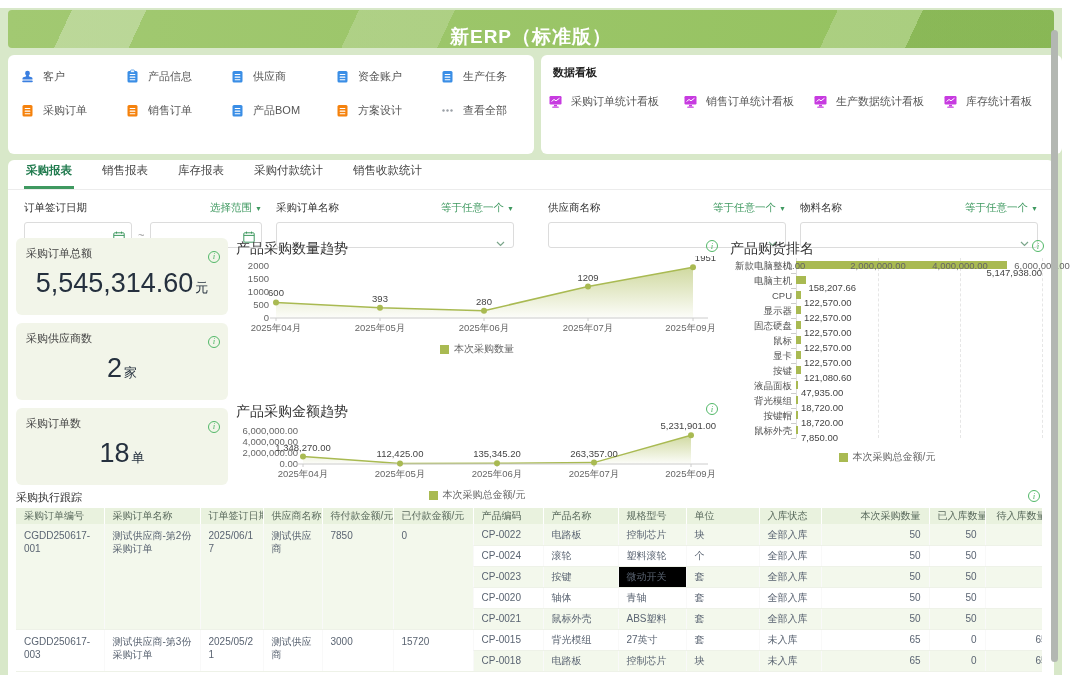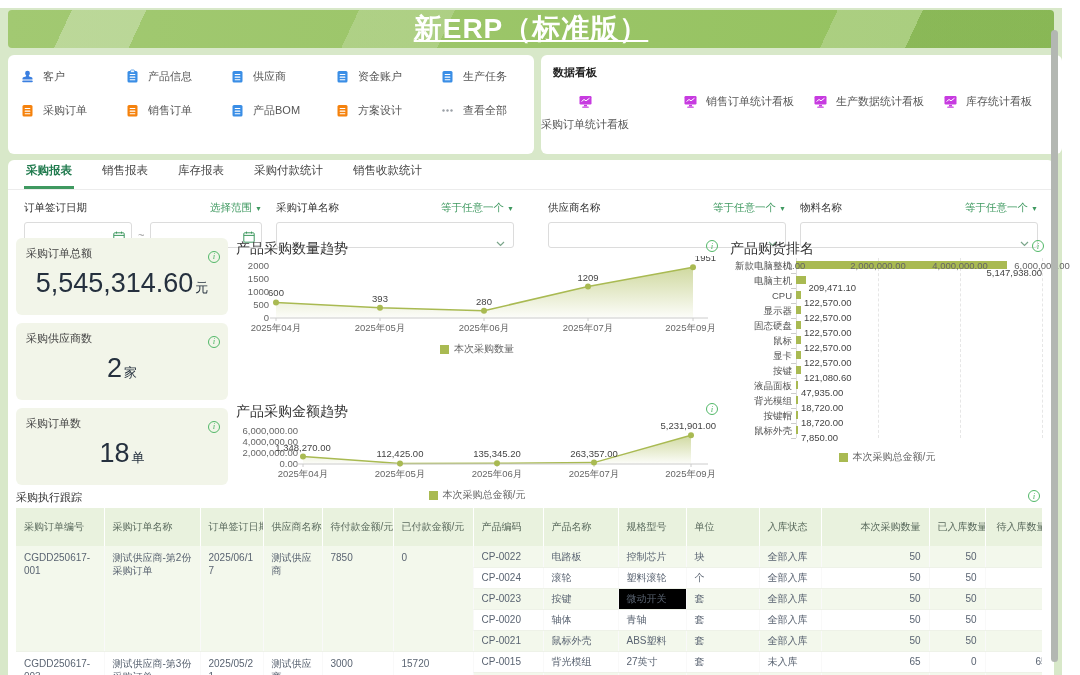--- a/index.html
+++ b/index.html
@@ -7,22 +7,22 @@
   .canvas{position:relative;width:1080px;height:675px;overflow:hidden;background:#ffffff;
           font-family:"Liberation Sans","DejaVu Sans",sans-serif;color:#333;}
   .backdrop{position:absolute;left:0;top:8px;width:1062px;height:667px;background:#d8e8c9;}
   
   .hdr{position:absolute;left:8px;top:10px;width:1046px;height:38px;border-radius:4px;overflow:hidden;
        background:
         linear-gradient(115deg, rgba(255,255,255,0) 6%, rgba(255,255,255,.28) 6%, rgba(255,255,255,.28) 13%, rgba(255,255,255,0) 13%),
         linear-gradient(115deg, rgba(255,255,255,0) 33%, rgba(255,255,255,.18) 33%, rgba(255,255,255,.18) 42%, rgba(255,255,255,0) 42%),
         linear-gradient(115deg, rgba(255,255,255,0) 78%, rgba(255,255,255,.20) 78%, rgba(255,255,255,.20) 86%, rgba(90,140,50,.18) 86%),
         linear-gradient(95deg,#a2c972,#93c15d);}
-  .hdr-title{position:absolute;left:0;right:0;top:0;line-height:38px;text-align:center;
-             color:#fff;font-size:28px;font-weight:bold;letter-spacing:1px;text-decoration:underline;}
+  .hdr-title{position:absolute;left:0;right:0;top:8px;line-height:38px;text-align:center;
+             color:#fff;font-size:19px;font-weight:bold;letter-spacing:1px;}
   
   .panel{position:absolute;background:#fff;border-radius:6px;}
   .p-core{left:8px;top:55px;width:526px;height:99px;}
   .p-dash{left:541px;top:55px;width:521px;height:99px;}
   .sec-title{font-size:11px;font-weight:bold;color:#222;padding:10px 12px 0 12px;}
   .entry-grid{position:relative;margin:10px 0 0 0;}
   .entry-item{position:absolute;display:flex;align-items:center;gap:8px;font-size:11px;color:#555;cursor:default;white-space:nowrap;}
   .entry-item svg{flex:0 0 auto;}
   
   .p-main{left:8px;top:160px;width:1046px;height:560px;}
@@ -64,21 +64,21 @@
   .bar-rect{position:absolute;height:8px;background:#a9ba52;}
   .bar-val{position:absolute;font-size:9.5px;color:#444;white-space:nowrap;}
   .gridline{position:absolute;border-left:1px dashed #e6e6e6;width:0;}
   .axisline{position:absolute;border-left:1px solid #e0e0e0;width:0;}
   .tickdash{position:absolute;width:5px;height:1px;background:#ccc;}
   
   .tbl-title{position:absolute;left:8px;top:330px;font-size:11px;color:#333;}
   .tbl-info{position:absolute;right:14px;top:330px;}
   .tbl-wrap{position:absolute;left:8px;top:348px;width:1026px;overflow:hidden;}
   table.grid{border-collapse:collapse;table-layout:fixed;width:1039px;font-size:10px;color:#5a6472;}
-  table.grid th{background:#e9f2de;color:#5b6b5e;font-weight:normal;text-align:left;height:38px;
+  table.grid th{background:#e9f2de;color:#5b6b5e;font-weight:normal;text-align:left;height:16px;
                 padding:0 8px;border-right:1px solid rgba(255,255,255,.85);white-space:nowrap;overflow:hidden;}
   table.grid td{height:21px;padding:2px 8px;border-bottom:1px solid #eef2e8;border-right:1px solid rgba(0,0,0,.025);
                 white-space:normal;word-break:break-all;line-height:13px;overflow:hidden;}
   table.grid td.num, table.grid th.num{text-align:right;white-space:nowrap;}
   table.grid td.ordercell{vertical-align:top;padding-top:5px;}
   .scroll-thumb{position:absolute;left:1051px;top:30px;width:7px;height:632px;background:#b3b7b2;border-radius:4px;}
 </style>
 </head>
 <body>
 
@@ -178,21 +178,21 @@
             <circle cx="11.5" cy="7.5" r="1.2" fill="#9aa0a6"></circle>
           </svg>
           <span>查看全部</span>
         </div>
       </div>
   </div>
 
   <div class="panel p-dash">
     <div class="sec-title">数据看板</div>
     <div class="entry-grid" id="dash-grid" style="height:62px;">
-        <div class="entry-item" style="left: 0; top: 4px; flex-direction: column;">
+        <div class="entry-item" style="left: 7px; top: 4px;">
           <svg width="15" height="15" viewBox="0 0 15 15">
             <rect x="1.5" y="2" width="12" height="8.4" rx="1.2" fill="#c73be0"></rect>
             <polyline points="3.5,7.5 6,5.5 8,6.8 11.5,4.2" fill="none" stroke="#fff" stroke-width="1"></polyline>
             <rect x="6" y="10.8" width="3" height="1.6" fill="#c73be0"></rect>
             <rect x="4.2" y="12.6" width="6.6" height="1.2" rx="0.6" fill="#c73be0"></rect>
           </svg>
           <span>采购订单统计看板</span>
         </div>
         <div class="entry-item" style="left: 142px; top: 4px;">
           <svg width="15" height="15" viewBox="0 0 15 15">
@@ -412,21 +412,21 @@
           <div class="gridline" style="left: 148px; top: 0px; height: 180px;"></div>
           <div class="gridline" style="left: 230px; top: 0px; height: 180px;"></div>
           <div class="gridline" style="left: 312px; top: 0px; height: 180px;"></div>
           <div class="axisline" style="left: 66px; top: 0px; height: 180px;"></div>
           <div class="bar-cat" style="left: 0px; top: 2px;">新款电脑整机</div>
           <div class="bar-rect" style="left: 66px; top: 3px; width: 211.1px; background: rgb(169, 186, 82);"></div>
           <div class="bar-val" style="right: 2px; top: 9px;">5,147,938.00</div>
           <div class="tickdash" style="left: 61px; top: 14.5px;"></div>
           <div class="bar-cat" style="left: 0px; top: 17px;">电脑主机</div>
           <div class="bar-rect" style="left: 66px; top: 18px; width: 9.6px; background: rgb(169, 186, 82);"></div>
-          <div class="bar-val" style="left: 78.5607px; top: 24px;">209,471.10</div>
+          <div class="bar-val" style="left: 78.5607px; top: 24px;">158,207.66</div>
           <div class="tickdash" style="left: 61px; top: 29.5px;"></div>
           <div class="bar-cat" style="left: 0px; top: 32px;">CPU</div>
           <div class="bar-rect" style="left: 66px; top: 33px; width: 5px; background: rgb(169, 186, 82);"></div>
           <div class="bar-val" style="left: 74.0254px; top: 39px;">122,570.00</div>
           <div class="tickdash" style="left: 61px; top: 44.5px;"></div>
           <div class="bar-cat" style="left: 0px; top: 47px;">显示器</div>
           <div class="bar-rect" style="left: 66px; top: 48px; width: 5px; background: rgb(169, 186, 82);"></div>
           <div class="bar-val" style="left: 74.0254px; top: 54px;">122,570.00</div>
           <div class="tickdash" style="left: 61px; top: 59.5px;"></div>
           <div class="bar-cat" style="left: 0px; top: 62px;">固态硬盘</div>

